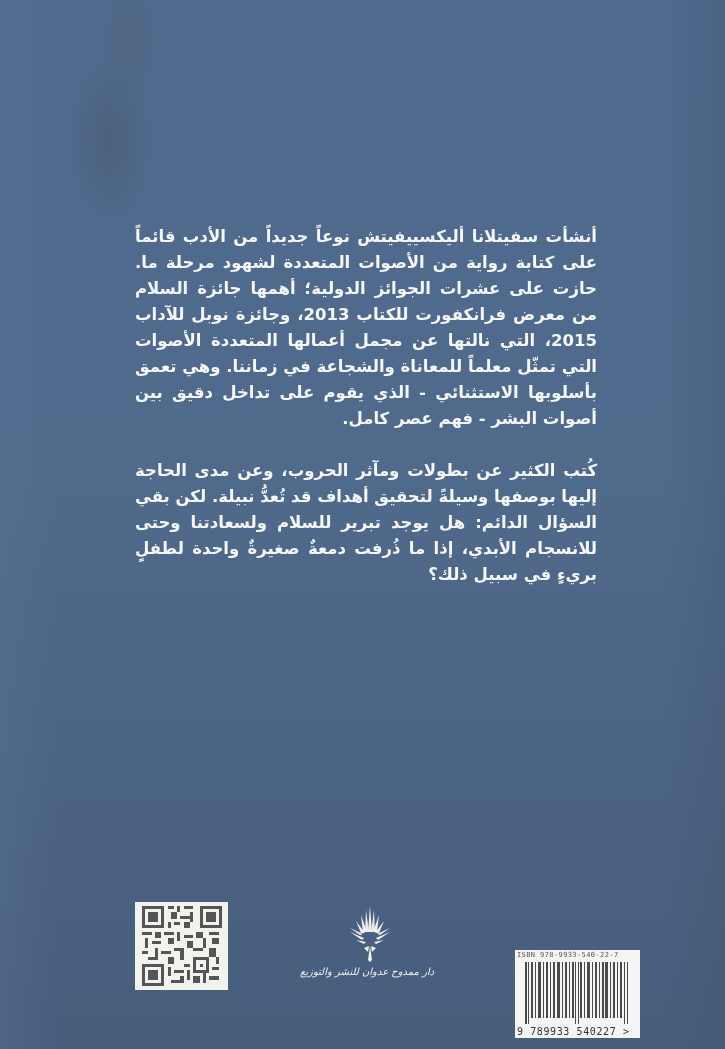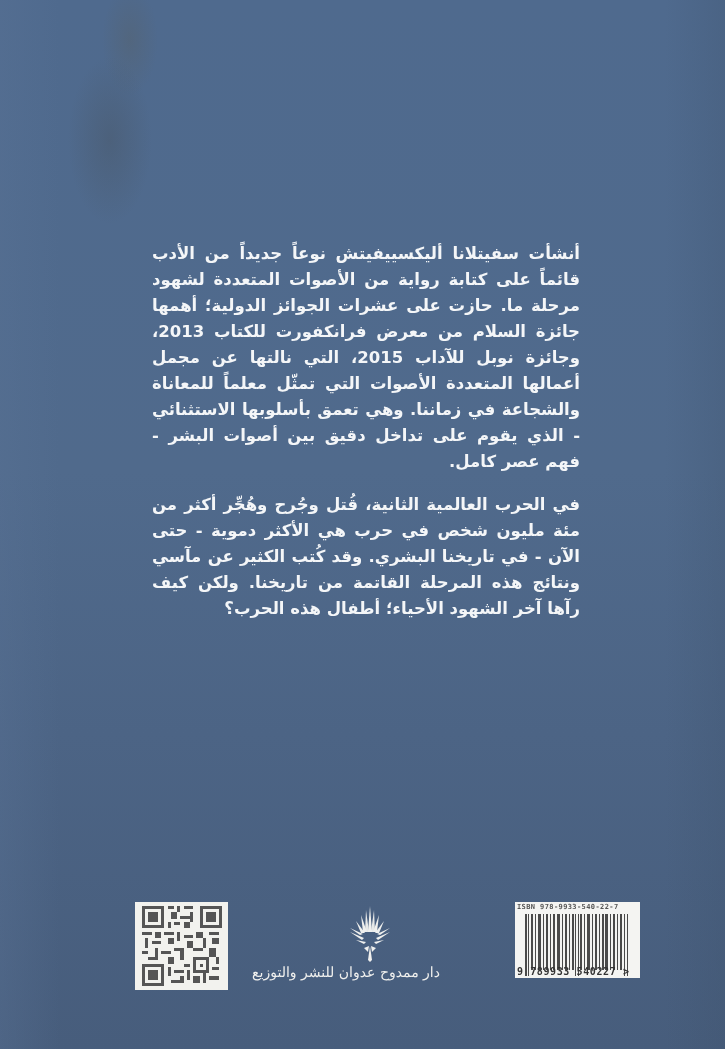--- a/index.html
+++ b/index.html
@@ -32,21 +32,21 @@
       direction: rtl;
       text-align: justify;
       text-align-last: right;
       color: #f4f6f8;
       font-size: 16.5px;
       line-height: 26px;
       font-family: "DejaVu Sans", sans-serif;
       font-weight: 600;
     }
     .para {
-      margin: 17px;
+      margin: 0;
     }
     .para + .para {
       margin-top: 0;
     }
     .para.gap {
       margin-top: 26px;
     }
     .qr {
       position: absolute;
       left: 135px;
@@ -71,36 +71,36 @@
       left: 42px;
       top: 4px;
       width: 56px;
       height: 60px;
     }
     .publisher-name {
       position: absolute;
       left: 0;
       top: 64px;
       width: 140px;
-      text-align: center;
+      text-align: left;
       direction: rtl;
       color: #f0f0ee;
       font-family: "DejaVu Serif", serif;
-      font-size: 14px;
+      font-style: italic;
+      font-size: 10px;
       line-height: 16px;
       white-space: nowrap;
     }
     .barcode {
       position: absolute;
       left: 515px;
-      top: 902px;
+      top: 950px;
       width: 125px;
-      height: 76px;
+      height: 88px;
       background: #f4f4f2;
-      font-weight: bold;
     }
     .isbn-top {
       position: absolute;
       left: 2px;
       top: 1px;
       font-family: "DejaVu Sans Mono", monospace;
       font-size: 7px;
       line-height: 9px;
       color: #555;
       white-space: nowrap;
@@ -125,21 +125,21 @@
       letter-spacing: 0.6px;
     }
   </style>
 </head>
 <body>
 
 <div class="cover">
 
   <div class="text-block">
     <p class="para">أنشأت سفيتلانا أليكسييفيتش نوعاً جديداً من الأدب قائماً على كتابة رواية من الأصوات المتعددة لشهود مرحلة ما. حازت على عشرات الجوائز الدولية؛ أهمها جائزة السلام من معرض فرانكفورت للكتاب 2013، وجائزة نوبل للآداب 2015، التي نالتها عن مجمل أعمالها المتعددة الأصوات التي تمثّل معلماً للمعاناة والشجاعة في زماننا. وهي تعمق بأسلوبها الاستثنائي - الذي يقوم على تداخل دقيق بين أصوات البشر - فهم عصر كامل.</p>
-    <p class="para">في الحرب العالمية الثانية، قُتل وجُرح وهُجِّر أكثر من مئة مليون شخص في حرب هي الأكثر دموية - حتى الآن - في تاريخنا البشري. وقد كُتب الكثير عن مآسي ونتائج هذه المرحلة القاتمة من تاريخنا. ولكن كيف رآها آخر الشهود الأحياء؛ أطفال هذه الحرب؟</p>
+    <p class="para gap">كُتب الكثير عن بطولات ومآثر الحروب، وعن مدى الحاجة إليها بوصفها وسيلةً لتحقيق أهداف قد تُعدُّ نبيلة. لكن بقي السؤال الدائم: هل يوجد تبرير للسلام ولسعادتنا وحتى للانسجام الأبدي، إذا ما ذُرفت دمعةٌ صغيرةٌ واحدة لطفلٍ بريءٍ في سبيل ذلك؟</p>
   </div>
 
   <div class="qr">
     <svg width="80" height="80" viewBox="0 0 25 25" shape-rendering="crispEdges">
       <rect x="0" y="0" width="25" height="25" fill="#f2f2ee"></rect>
       <g fill="#555">
 
         <rect x="0" y="0" width="7" height="7"></rect>
         <rect x="1" y="1" width="5" height="5" fill="#f2f2ee"></rect>
         <rect x="2" y="2" width="3" height="3"></rect>

